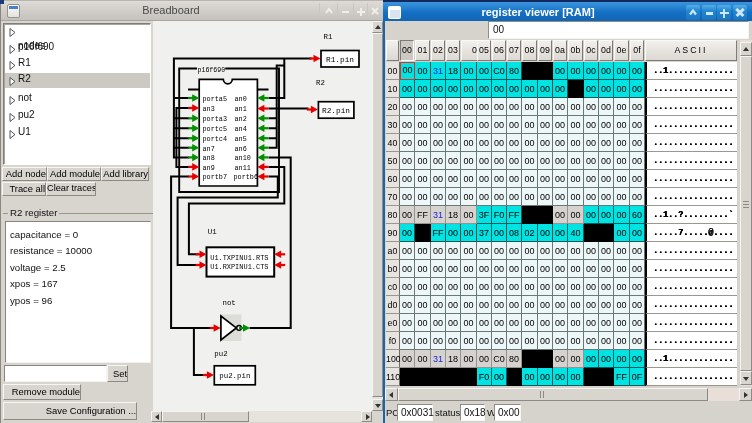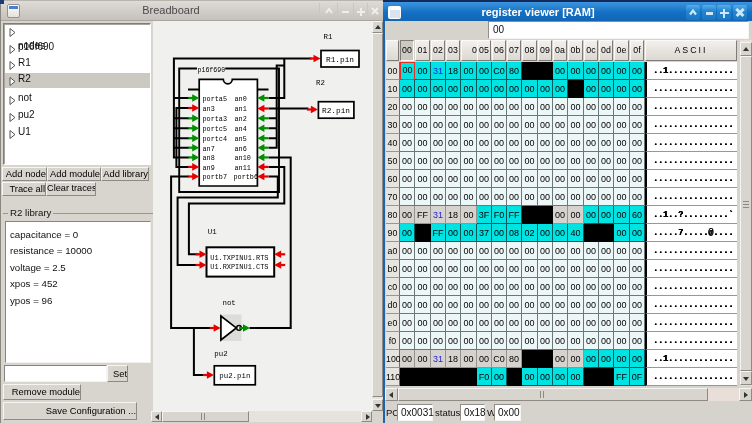--- a/index.html
+++ b/index.html
@@ -136,26 +136,26 @@
 <div class="ti" style="top:102px">U1</div>
       </div>
 
     <div class="btn" style="left:1px;top:166px;width:45px;height:14px">Add node</div>
     <div class="btn" style="left:46px;top:166px;width:54px;height:14px">Add module</div>
     <div class="btn" style="left:100px;top:166px;width:48px;height:14px">Add library</div>
     <div class="btn" style="left:1px;top:181px;width:44px;height:14px">Trace all</div>
     <div class="btn" style="left:45px;top:181px;width:50px;height:14px;font-size:9.2px">Clear traces</div>
 
     <div id="frm"></div>
-      <div id="frml">R2 library</div>
+      <div id="frml">R2 register</div>
     <div id="slist">
         <div class="si" style="top:7px">capacitance = 0</div>
 <div class="si" style="top:23px">resistance = 10000</div>
 <div class="si" style="top:40px">voltage = 2.5</div>
-<div class="si" style="top:56px">xpos = 452</div>
+<div class="si" style="top:56px">xpos = 167</div>
 <div class="si" style="top:73px">ypos = 96</div>
       </div>
     <div class="white-in" style="left:3px;top:364px;width:103px;height:17px"></div>
     <div class="btn" style="left:106px;top:364px;width:21px;height:17px;line-height:15px">Set</div>
     <div class="btn" style="left:2px;top:383px;width:78px;height:16px;line-height:14px">Remove module</div>
     <div class="btn" style="left:2px;top:401px;width:134px;height:18px;line-height:16px">Save Configuration ...</div>
 
     <div id="canvas">
       <svg width="219" height="390" viewBox="0 0 219 390">
           <g transform="translate(-152,-20)" stroke="#000" stroke-width="2" fill="none" stroke-linecap="square">

